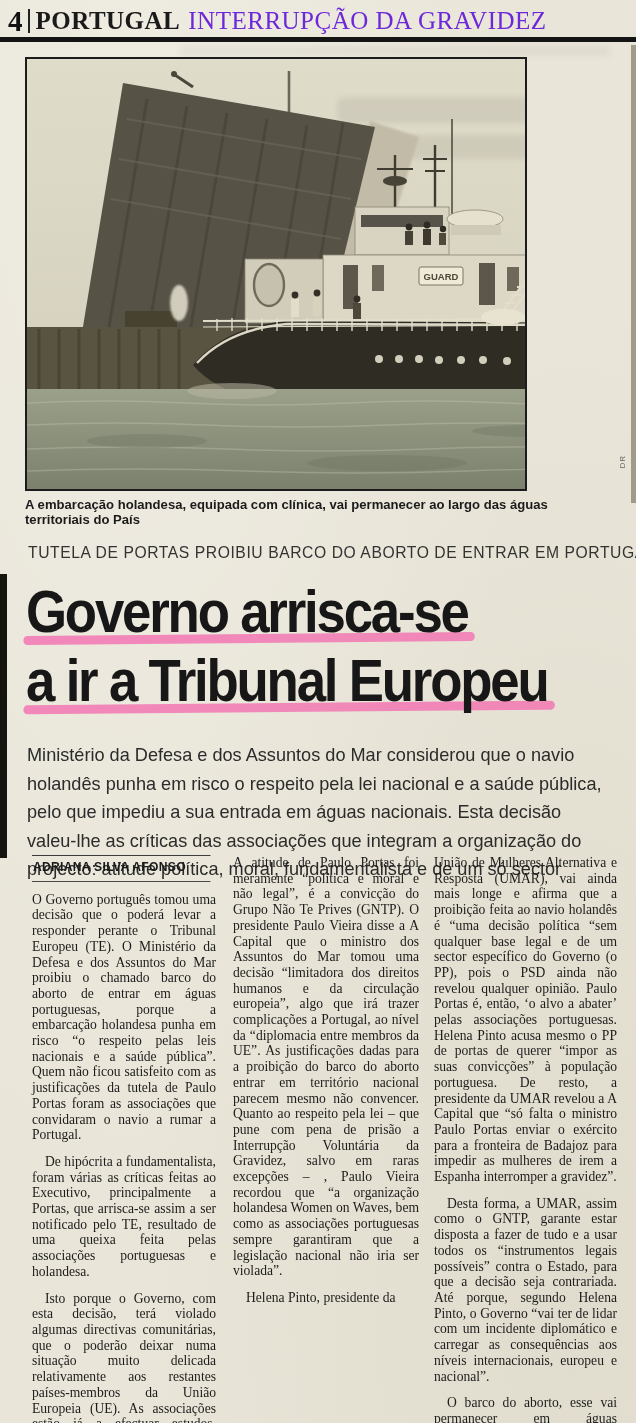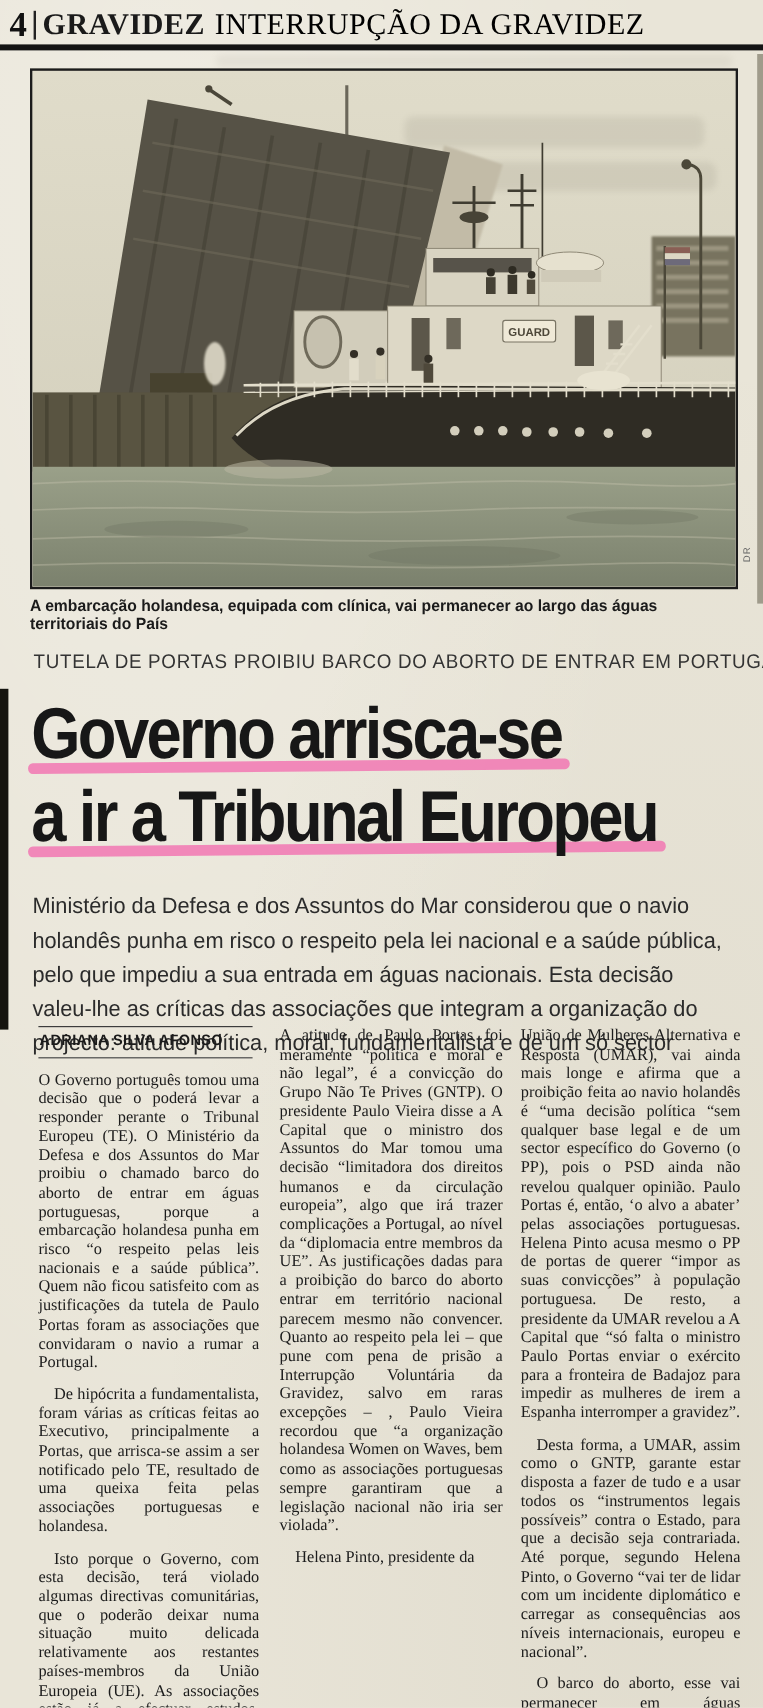--- a/index.html
+++ b/index.html
@@ -11,26 +11,26 @@
       #e9e5d8;
     font-family:"Liberation Sans", sans-serif;
     color:#1d1d1d;
   }
   
   .masthead{position:absolute;left:8px;top:6px;width:620px;height:32px;
     font-family:"Liberation Serif", serif;white-space:nowrap;}
   .pagenum{font-size:29px;font-weight:bold;color:#111;vertical-align:top;line-height:30px;}
   .head-div{display:inline-block;width:2px;height:24px;background:#222;margin:3px 6px 0 5px;vertical-align:top;}
   .section{font-size:25px;font-weight:bold;color:#1a1a1a;letter-spacing:.5px;line-height:30px;vertical-align:top;}
-  .topic{font-size:25px;font-weight:normal;color:#000000;letter-spacing:.5px;line-height:30px;vertical-align:top;margin-left:8px;margin-top:40px;}
+  .topic{font-size:25px;font-weight:normal;color:#6d28d9;letter-spacing:.5px;line-height:30px;vertical-align:top;margin-left:8px;margin-top:40px;}
   .top-rule{position:absolute;left:0;top:37px;width:636px;height:5px;background:#141414;}
   .ghost-top{position:absolute;left:180px;top:46px;width:430px;height:10px;background:#8a8574;opacity:.10;filter:blur(3px);border-radius:4px;}
 
   
-  .photo{position:absolute;left:25px;top:57px;width:590px;height:434px;
+  .photo{position:absolute;left:25px;top:57px;width:502px;height:434px;
     border:2px solid #1c1c1c;background:#d9d5c3;box-sizing:border-box;overflow:hidden;}
   .photo svg{display:block;}
   .credit{position:absolute;left:618px;top:455px;font-size:8px;color:#666;
     writing-mode:vertical-rl;transform:rotate(180deg);letter-spacing:1px;}
   .caption{position:absolute;left:25px;top:497px;width:588px;
     font-size:13.5px;font-weight:bold;color:#1b1b1b;
     transform:scaleX(.97);transform-origin:left top;}
 
   
   .edge-left{position:absolute;left:0;top:574px;width:7px;height:284px;background:#15140f;}
@@ -60,21 +60,21 @@
   .col p{margin:0;}
   .col p.ind{text-indent:13px;margin-top:11px;}
   .byline{font-family:"Liberation Sans", sans-serif;font-size:12.5px;font-weight:bold;
     letter-spacing:.3px;color:#1a1a1a;border-top:1px solid #3c3c3c;border-bottom:1px solid #4a4a4a;
     padding:4px 0 5px 1px;margin-bottom:10px;transform:scaleX(.97);transform-origin:left top;}
 </style>
 </head>
 <body>
 
 <div class="masthead">
-  <span class="pagenum">4</span><span class="head-div"></span><span class="section">GRAVIDEZ</span><span class="topic">INTERRUPÇÃO DA GRAVIDEZ</span>
+  <span class="pagenum">4</span><span class="head-div"></span><span class="section">PORTUGAL</span><span class="topic">INTERRUPÇÃO DA GRAVIDEZ</span>
 </div>
 <div class="top-rule"></div>
 <div class="ghost-top"></div>
 
 <div class="photo">
   <svg width="586" height="430" viewBox="0 0 586 430" xmlns="http://www.w3.org/2000/svg">
     <defs>
       <linearGradient id="sky" x1="0" y1="0" x2="0" y2="1">
         <stop offset="0" stop-color="#e0dcca"></stop>
           <stop offset="1" stop-color="#d2cebb"></stop>

